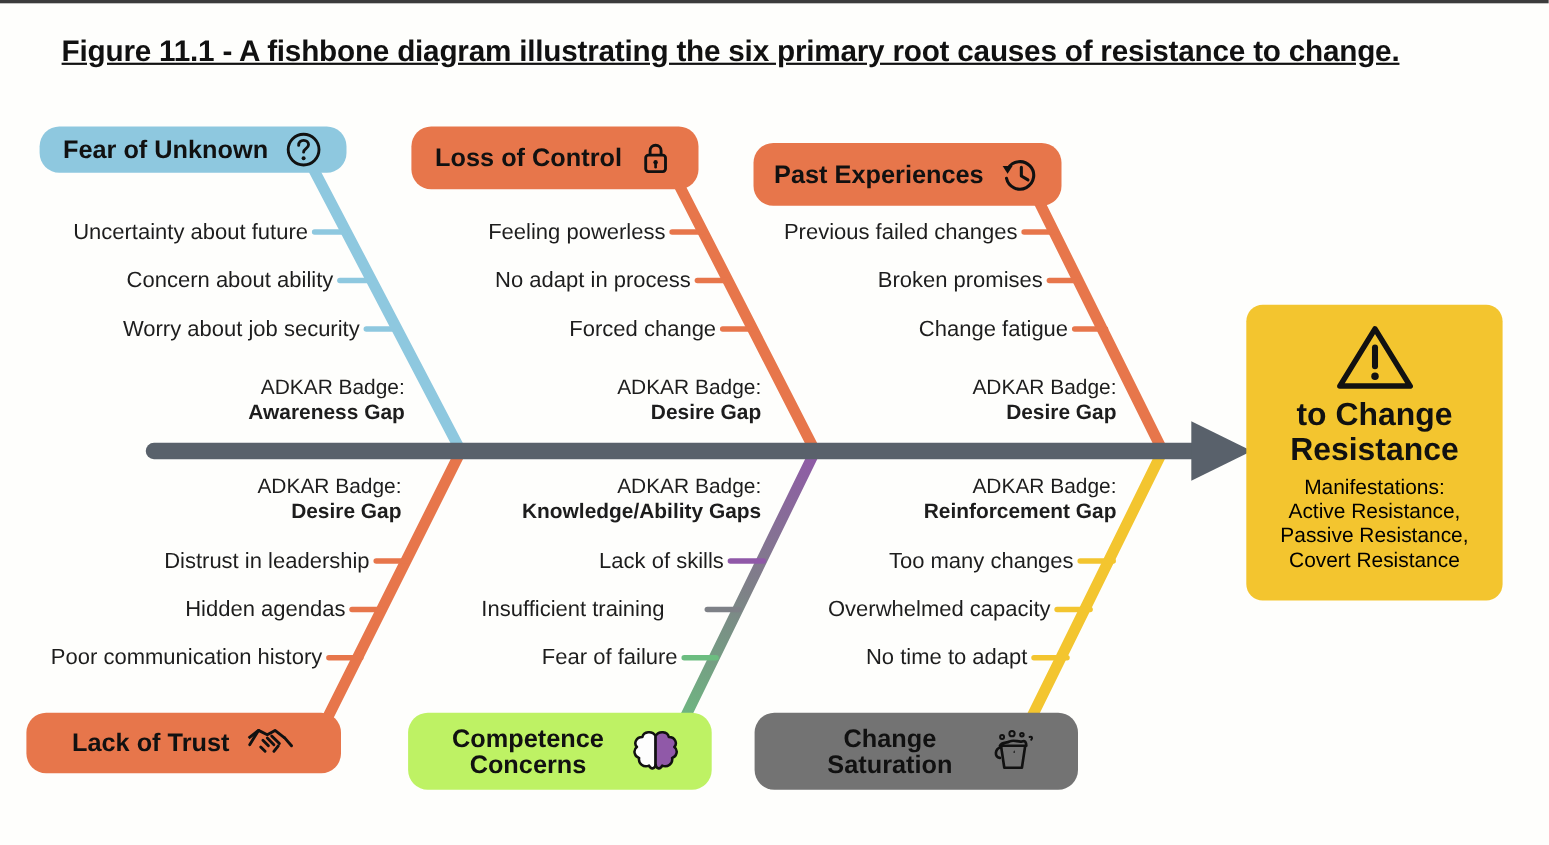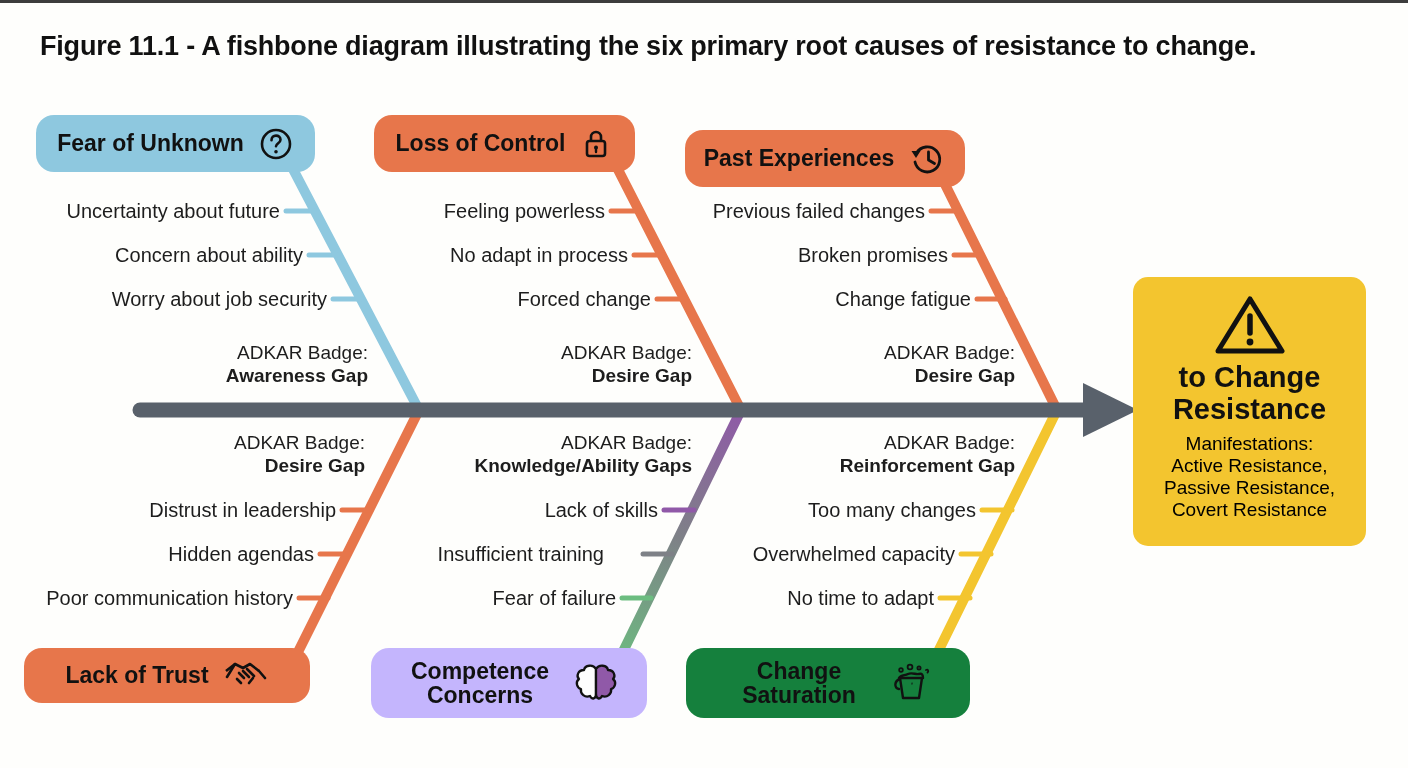--- a/index.html
+++ b/index.html
@@ -4,34 +4,34 @@
 <style>
   html,body{margin:0;padding:0;}
   body{
     width:1408px;height:768px;position:relative;overflow:hidden;
     background:#FEFEFC;
     font-family:"Liberation Sans","DejaVu Sans",sans-serif;
     color:#1D1D1D;
   }
   .top-edge{position:absolute;left:0;top:0;width:1408px;height:3px;background:#1a1a1a;opacity:.85;}
   .figure-caption{
-    position:absolute;left:40px;top:31px;width:1340px;
-    font-size:27px;font-weight:bold;color:#111;letter-spacing:-0.2px;
+    position:absolute;left:56px;top:31px;width:1340px;
+    font-size:27px;font-weight:bold;color:#111;letter-spacing:-0.2px;text-decoration:underline;
   }
   svg.lines{position:absolute;left:0;top:0;}
   .cat{
     position:absolute;border-radius:18px;
     display:flex;align-items:center;justify-content:center;gap:14px;
     font-weight:bold;font-size:23px;color:#111;line-height:1.05;
   }
   .cat .cat-label{text-align:center;}
   .cat-blue{background:#8EC8DF;}
   .cat-orange{background:#E7764B;}
-  .cat-green{background:#c4b5fd;}
-  .cat-yellow{background:#15803d;}
+  .cat-green{background:#bef264;}
+  .cat-yellow{background:#737373;padding-left:10px;}
   .cause{
     position:absolute;font-size:20px;line-height:26px;color:#1D1D1D;
     white-space:nowrap;text-align:right;
   }
   .badge{
     position:absolute;font-size:19px;line-height:23px;color:#1D1D1D;
     white-space:nowrap;text-align:right;
   }
   .badge .gap{font-weight:bold;}
   .effect-box{
@@ -88,21 +88,21 @@
 
   <line x1="664" y1="510" x2="694" y2="510" stroke-width="5" stroke-linecap="round" stroke="#9059A8"></line>
   <line x1="643" y1="554" x2="672" y2="554" stroke-width="5" stroke-linecap="round" stroke="#7E8187"></line>
   <line x1="622" y1="598" x2="651" y2="598" stroke-width="5" stroke-linecap="round" stroke="#6CBD80"></line>
 
   <line x1="982" y1="510" x2="1012" y2="510" stroke-width="5" stroke-linecap="round" stroke="#F3C52F"></line>
   <line x1="961" y1="554" x2="991" y2="554" stroke-width="5" stroke-linecap="round" stroke="#F3C52F"></line>
   <line x1="940" y1="598" x2="970" y2="598" stroke-width="5" stroke-linecap="round" stroke="#F3C52F"></line>
 </svg>
 
-<div class="cat cat-blue" style="left:36px;top:115px;width:279px;height:57px;">
+<div class="cat cat-blue" style="left:36px;top:115px;width:279px;height:42px;">
   <span class="cat-label">Fear of Unknown</span>
   <span class="icon">
     <svg width="36" height="36" viewBox="0 0 36 36">
       <circle cx="18" cy="18" r="14" fill="none" stroke="#111" stroke-width="2.6"></circle>
       <path d="M13.5 14.2 c0-3 2-4.6 4.5-4.6 c2.6 0 4.5 1.7 4.5 4.1 c0 3.4-4.5 3.5-4.5 6.6" fill="none" stroke="#111" stroke-width="2.6" stroke-linecap="round"></path>
       <circle cx="18" cy="25.8" r="1.8" fill="#111"></circle>
     </svg>
   </span>
 </div>
 

